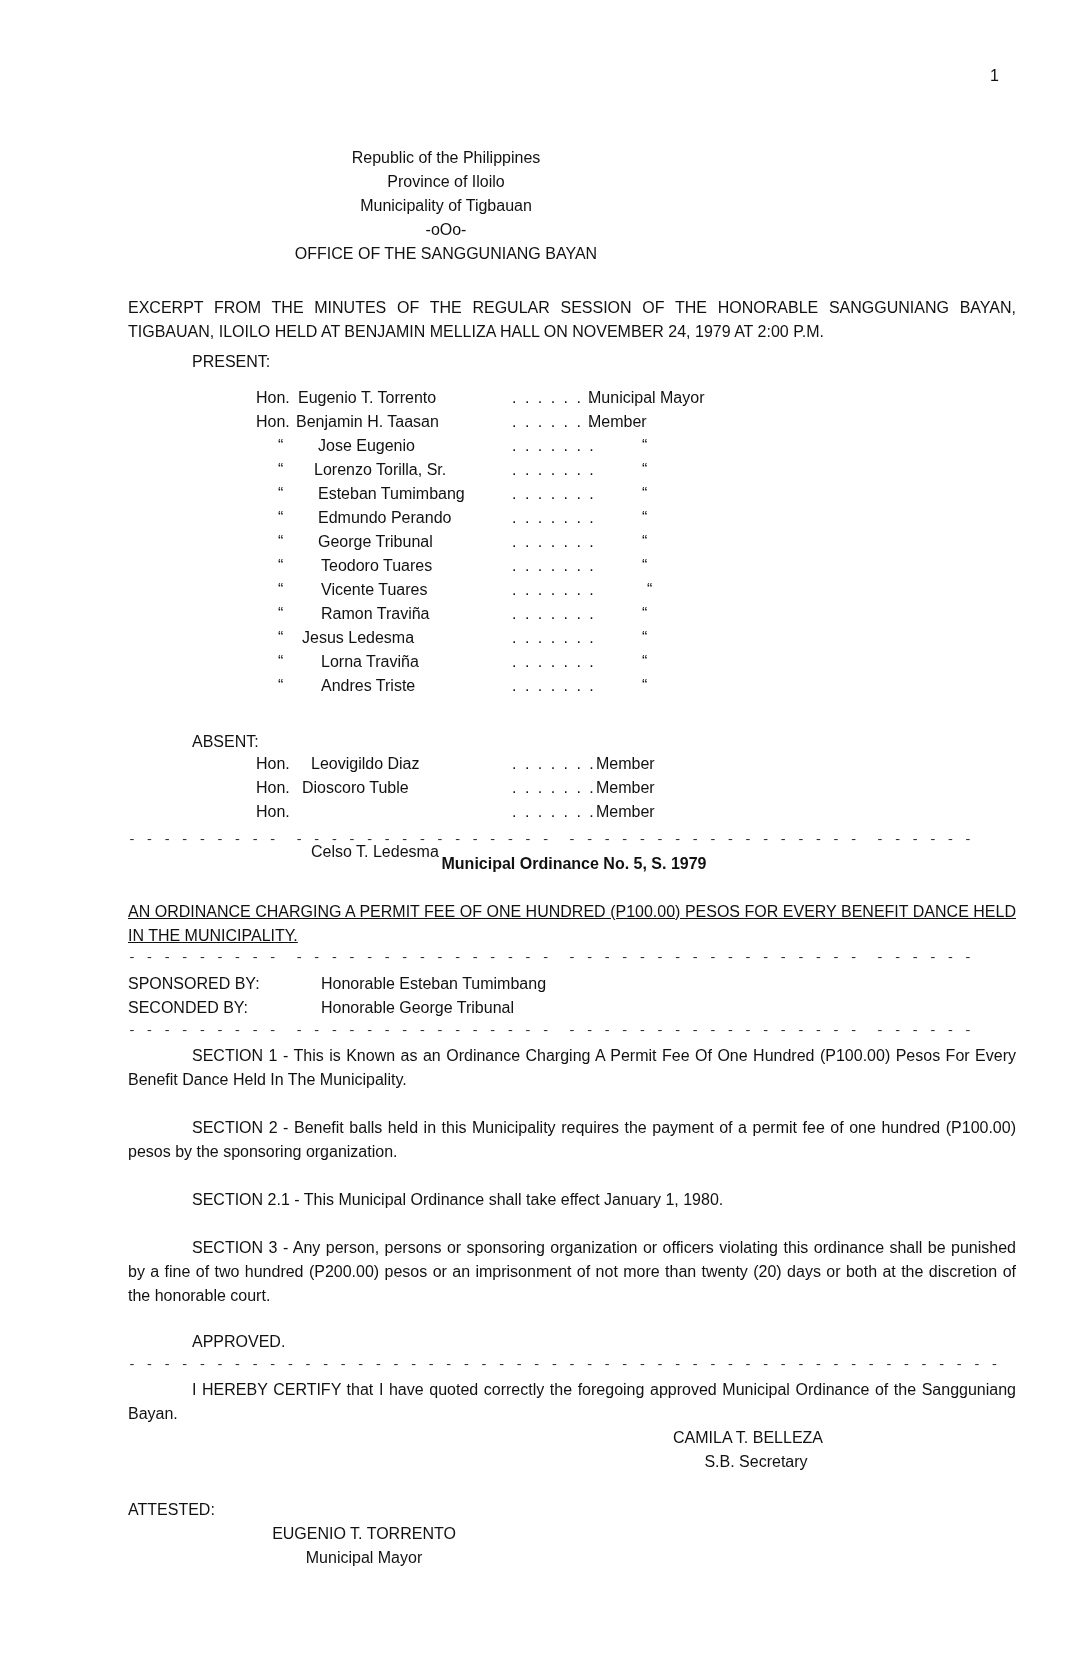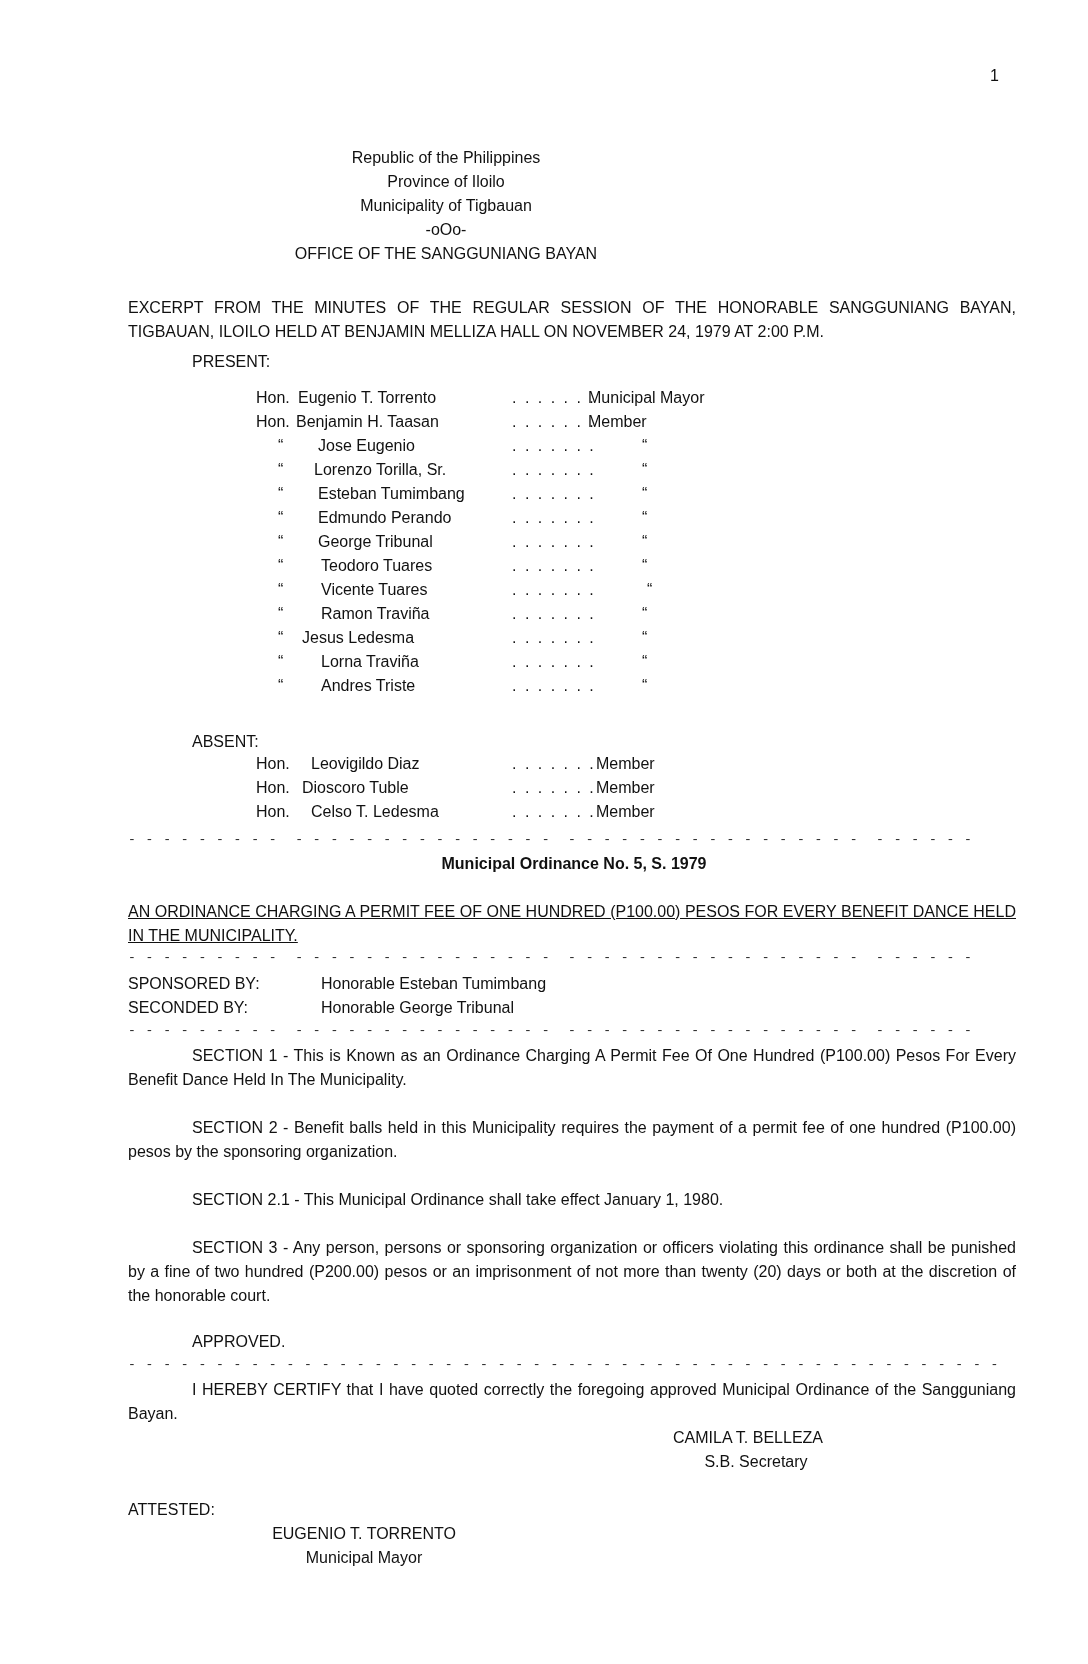--- a/index.html
+++ b/index.html
@@ -128,21 +128,21 @@
       <span class="col-role" style="left:596px;">Member</span>
     </div>
     <div class="row" style="top:776px; left:0; width:1088px;">
       <span class="col-prefix">Hon.</span>
       <span class="col-name" style="left:302px;">Dioscoro Tuble</span>
       <span class="col-dots">. . . . . . .</span>
       <span class="col-role" style="left:596px;">Member</span>
     </div>
     <div class="row" style="top:800px; left:0; width:1088px;">
       <span class="col-prefix">Hon.</span>
-      <span class="col-name" style="left:311px;">Celso T. Ledesma</span>
+      <span class="col-name" style="left:311px;margin-top:40px;">Celso T. Ledesma</span>
       <span class="col-dots">. . . . . . .</span>
       <span class="col-role" style="left:596px;">Member</span>
     </div>
   </div>
 
   <div class="dash" style="top:833px; width:850px;">- - - - - - - - -  - - - - - - - - - - - - - - -  - - - - - - - - - - - - - - - - -  - - - - - - - - - - - - - - - - - - - - - - - - - - - - - - - - -</div>
 
   <div class="abs center bold" style="left:0; width:1148px; top:854px;">Municipal Ordinance No. 5, S. 1979</div>
 
   <div class="just last" style="top:900px;text-decoration:underline;">AN ORDINANCE CHARGING A PERMIT FEE OF ONE HUNDRED (P100.00) PESOS FOR EVERY BENEFIT DANCE HELD IN THE MUNICIPALITY.</div>

